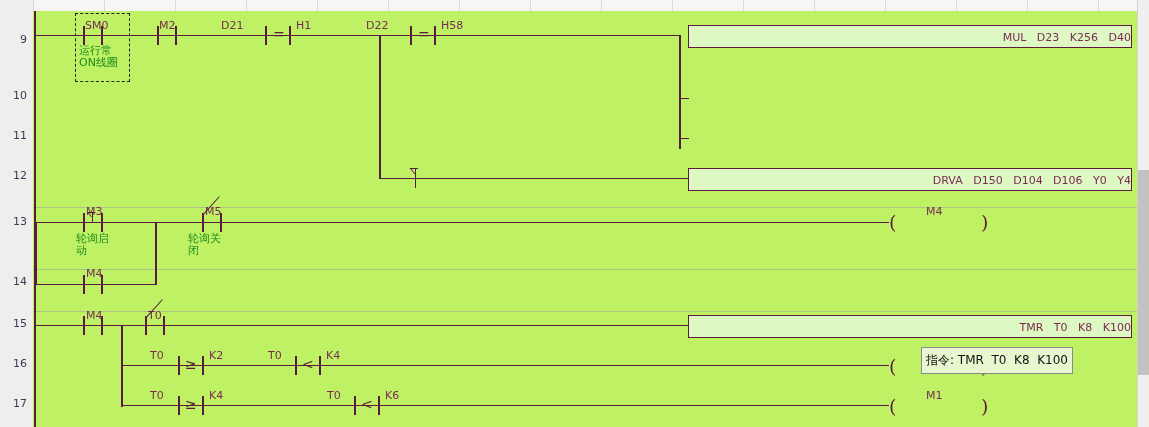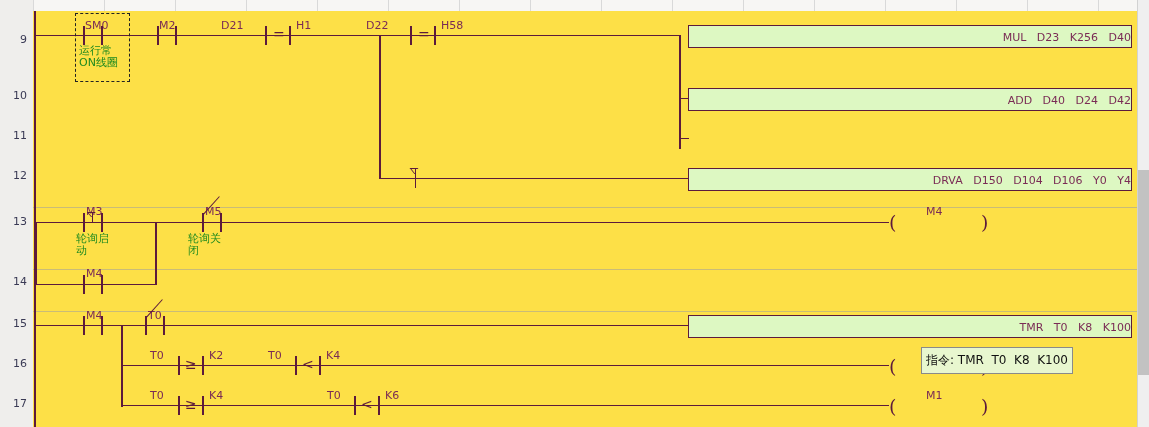--- a/index.html
+++ b/index.html
@@ -8,21 +8,21 @@
 
   
   #gutter{position:absolute;left:0;top:0;width:33px;height:427px;background:#efeeec;border-right:1px solid #9a9a9a;}
   .rownum{position:absolute;right:6px;font-size:11px;color:#3a3a55;font-family:"DejaVu Sans",sans-serif;}
 
   
   #ruler{position:absolute;left:33px;top:0;width:1105px;height:11px;background:#f7f6f4;border-bottom:1px solid #cfcfcf;}
   .rtick{position:absolute;top:0;width:1px;height:11px;background:#d9d9d9;}
 
   
-  #canvas{position:absolute;left:33px;top:11px;width:1105px;height:416px;background:#fde047;overflow:hidden;}
+  #canvas{position:absolute;left:33px;top:11px;width:1105px;height:416px;background:#bef264;overflow:hidden;}
 
   
   #vscroll{position:absolute;right:0;top:0;width:11px;height:427px;background:#efefef;border-left:1px solid #d2d2d2;}
   #vthumb{position:absolute;left:0;width:11px;background:#c2c2c2;}
 
   
   .hline{position:absolute;height:1px;background:#5c1a3c;}
   .vline{position:absolute;width:1px;background:#5c1a3c;}
   .rowsep{position:absolute;height:1px;background:#9f9f9f;opacity:.55;}
 
@@ -152,23 +152,20 @@
     <i class="hline" style="left:346px;top:167px;width:310px"></i>
 
     <div class="caret" style="left:378px;top:157px;height:24px">
         <i></i>
         <u></u>
       </div>
 
     <div class="ibox" style="left:655px;top:14px;width:442px;height:21px">
       <span>MUL   D23   K256   D40</span>
     </div>
-    <div class="ibox" style="left:655px;top:77px;width:442px;height:21px">
-      <span>ADD   D40   D24   D42</span>
-    </div>
     <div class="ibox" style="left:655px;top:157px;width:442px;height:21px">
       <span>DRVA   D150   D104   D106   Y0   Y4</span>
     </div>
 
     <span class="lbl" style="left:53px;top:194px">M3</span>
     <span class="lbl" style="left:172px;top:194px">M5</span>
 
     <i class="hline" style="left:2px;top:211px;width:854px"></i>
     <div class="contact" style="left:50px;top:202px">
         <i class="l"></i>

